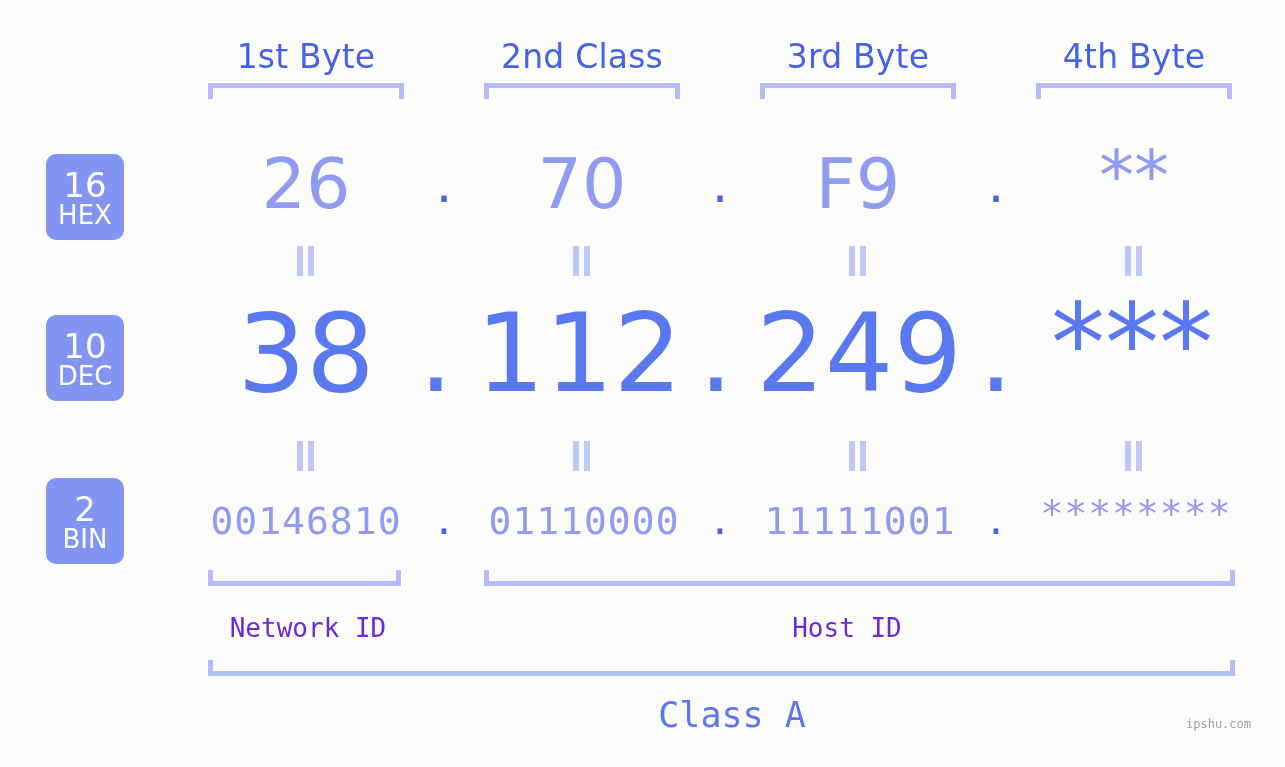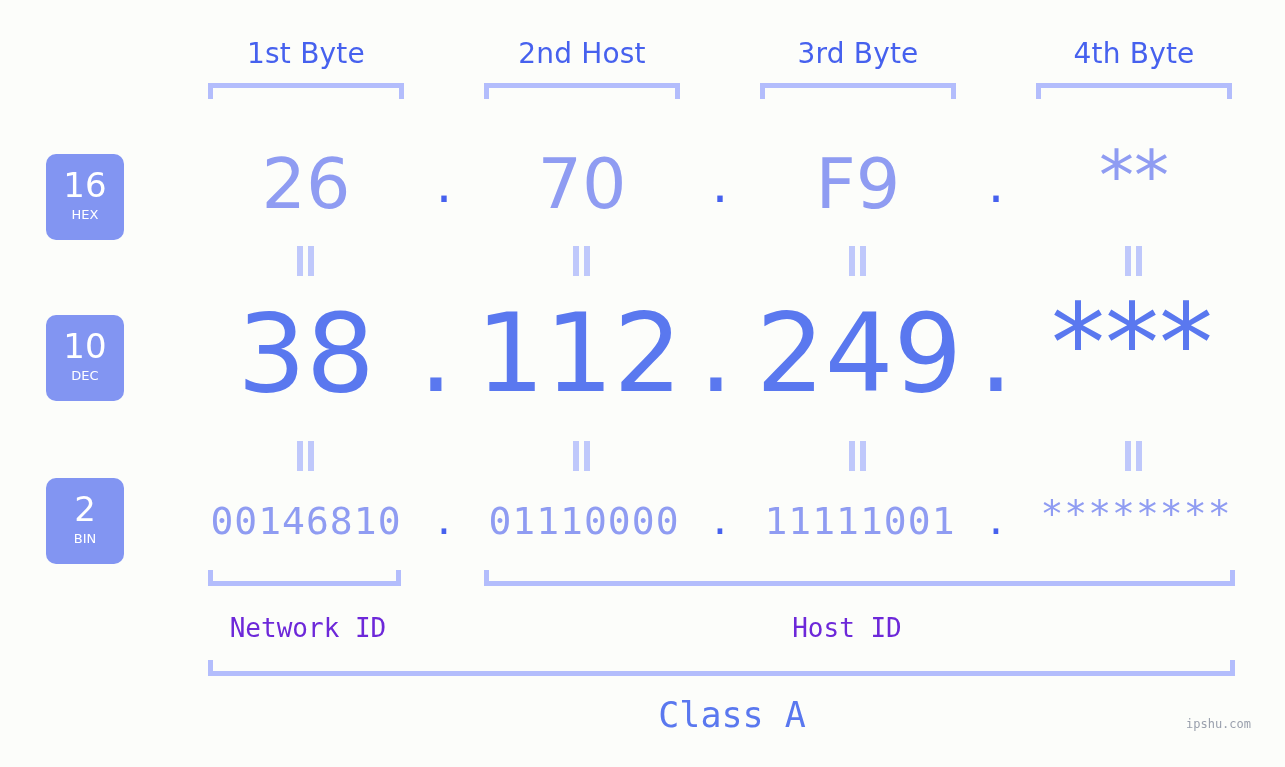--- a/index.html
+++ b/index.html
@@ -18,21 +18,21 @@
     position: absolute;
     left: 0; top: 0;
     width: 1285px;
     height: 767px;
   }
   .abs { position: absolute; }
 
   
   .byte-label {
     color: #4661ee;
-    font-size: 28px;
+    font-size: 33px;
     font-family: "DejaVu Sans", sans-serif;
     text-align: center;
     letter-spacing: 0.2px;
     white-space: nowrap;
   }
 
   
   .bracket-down {
     border-top: 5px solid #b3bdfc;
     border-left: 5px solid #b3bdfc;
@@ -61,21 +61,21 @@
     justify-content: center;
     box-sizing: border-box;
   }
   .badge .num {
     font-size: 34px;
     line-height: 34px;
     font-family: "DejaVu Sans", sans-serif;
     font-weight: 400;
   }
   .badge .nm {
-    font-size: 13px;
+    font-size: 26px;
     line-height: 22px;
     margin-top: 2px;
     font-family: "DejaVu Sans", sans-serif;
   }
 
   
   .hexval {
     color: #8f9cf2;
     font-size: 70px;
     line-height: 52px;
@@ -163,21 +163,21 @@
     font-family: "DejaVu Sans Mono", monospace;
     white-space: nowrap;
   }
 </style>
 </head>
 <body>
 
 <div id="stage">
 
   <div class="abs byte-label" style="left:208px;top:37px;width:196px;">1st Byte</div>
-  <div class="abs byte-label" style="left:484px;top:37px;width:196px;">2nd Host</div>
+  <div class="abs byte-label" style="left:484px;top:37px;width:196px;">2nd Class</div>
   <div class="abs byte-label" style="left:760px;top:37px;width:196px;">3rd Byte</div>
   <div class="abs byte-label" style="left:1036px;top:37px;width:196px;">4th Byte</div>
 
   <div class="abs bracket-down" style="left:208px;top:83px;width:196px;"></div>
   <div class="abs bracket-down" style="left:484px;top:83px;width:196px;"></div>
   <div class="abs bracket-down" style="left:760px;top:83px;width:196px;"></div>
   <div class="abs bracket-down" style="left:1036px;top:83px;width:196px;"></div>
 
   <div class="abs badge" style="left:46px;top:154px;">
     <span class="num">16</span>

